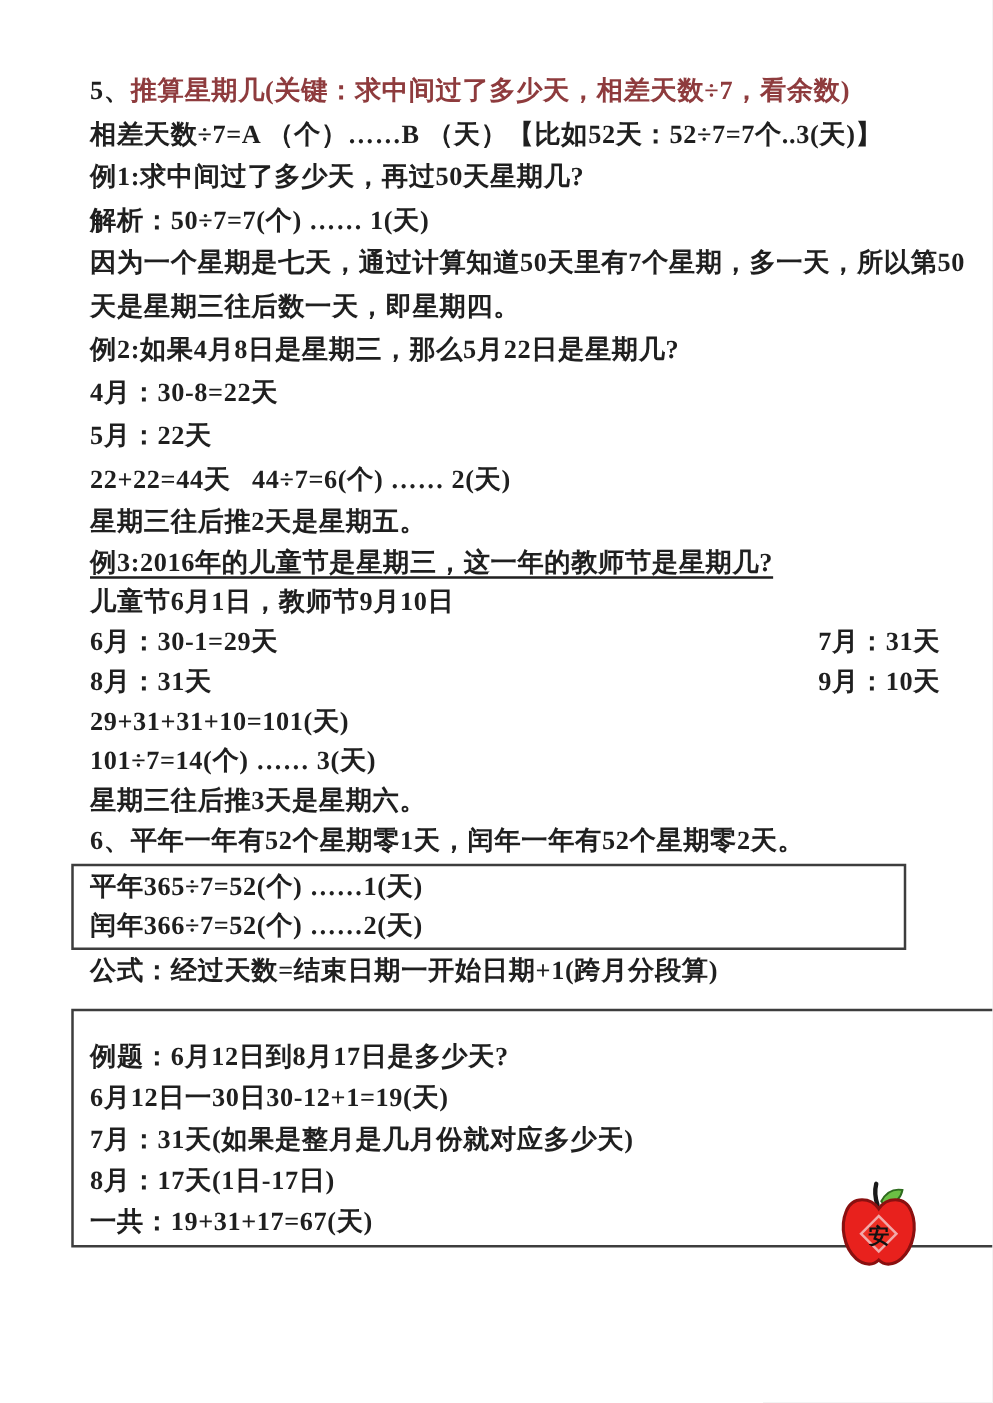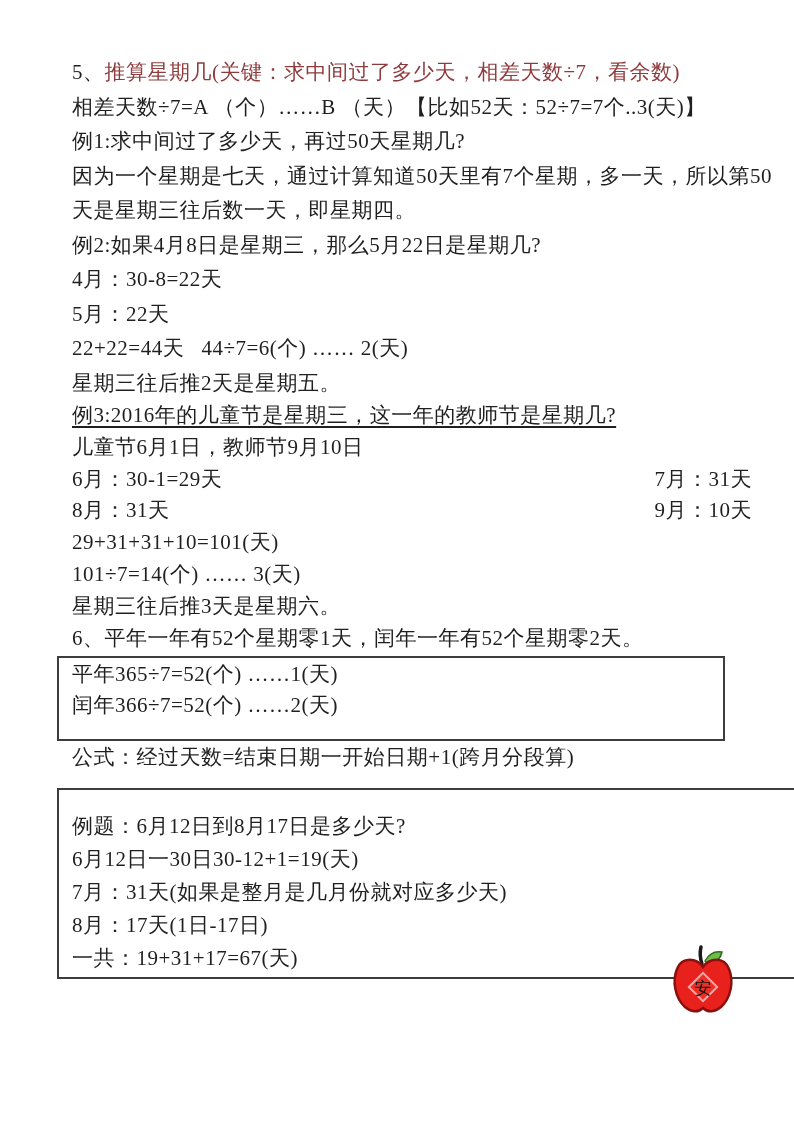--- a/index.html
+++ b/index.html
@@ -4,59 +4,61 @@
 <style>
   html,body{margin:0;padding:0;background:#e9e9e9;}
   .page{
     position:relative;
     width:794px;height:1122px;
     margin:0 auto;
     background:#ffffff;
     overflow:hidden;
     font-family:"Liberation Serif","DejaVu Serif",serif;
     color:#1f1f1f;
+    font-weight:bold;
   }
   .content{
     position:absolute;left:72px;top:55px;width:680px;
     font-size:21px;
     letter-spacing:0.5px;
   }
   .line{line-height:34.5px;white-space:pre;}
   .line.t{line-height:31.8px;}
   .heading .num{color:#1f1f1f;}
   .heading .red{color:var(--accent,#8e3b3d);}
   .u{text-decoration:underline;text-underline-offset:4px;}
   .row2{display:flex;line-height:31.8px;white-space:pre;justify-content:space-between;}
   .row2 .c1{width:201px;}
   .box{
     border:2px solid var(--box-line,#3d3d3d);
     margin-left:-15px;
     box-sizing:border-box;
     background:#fff;
   }
-  .box1{width:668px;padding:1px 0 18px 13px;margin-top:2px;}
+  .box1{width:668px;padding:1px 0 2px 13px;margin-top:2px;}
   .box1 .line{line-height:31px;}
   .box2{width:760px;padding:20px 0 2px 13px;}
   .box2 .line{line-height:33px;}
   .sec7{margin-top:5px;line-height:32px;white-space:pre;}
   .formula-line{line-height:32px;white-space:pre;margin-bottom:15px;}
   .apple{
     position:absolute;left:670px;top:944px;width:66px;height:74px;z-index:5;
   }
 </style>
 </head>
 <body>
 
 <div class="page">
   <div class="content">
 
     <div class="line heading"><span class="num">5、</span><span class="red">推算星期几(关键：求中间过了多少天，相差天数÷7，看余数)</span></div>
 
     <div class="line">相差天数÷7=A （个）……B （天）【比如52天：52÷7=7个..3(天)】</div>
     <div class="line">例1:求中间过了多少天，再过50天星期几?</div>
+    <div class="line">解析：50÷7=7(个) …… 1(天)</div>
     <div class="line">因为一个星期是七天，通过计算知道50天里有7个星期，多一天，所以第50</div>
     <div class="line">天是星期三往后数一天，即星期四。</div>
     <div class="line">例2:如果4月8日是星期三，那么5月22日是星期几?</div>
     <div class="line">4月：30-8=22天</div>
     <div class="line">5月：22天</div>
     <div class="line">22+22=44天   44÷7=6(个) …… 2(天)</div>
     <div class="line">星期三往后推2天是星期五。</div>
 
     <div class="line t"><span class="u">例3:2016年的儿童节是星期三，这一年的教师节是星期几?</span></div>
     <div class="line t">儿童节6月1日，教师节9月10日</div>

